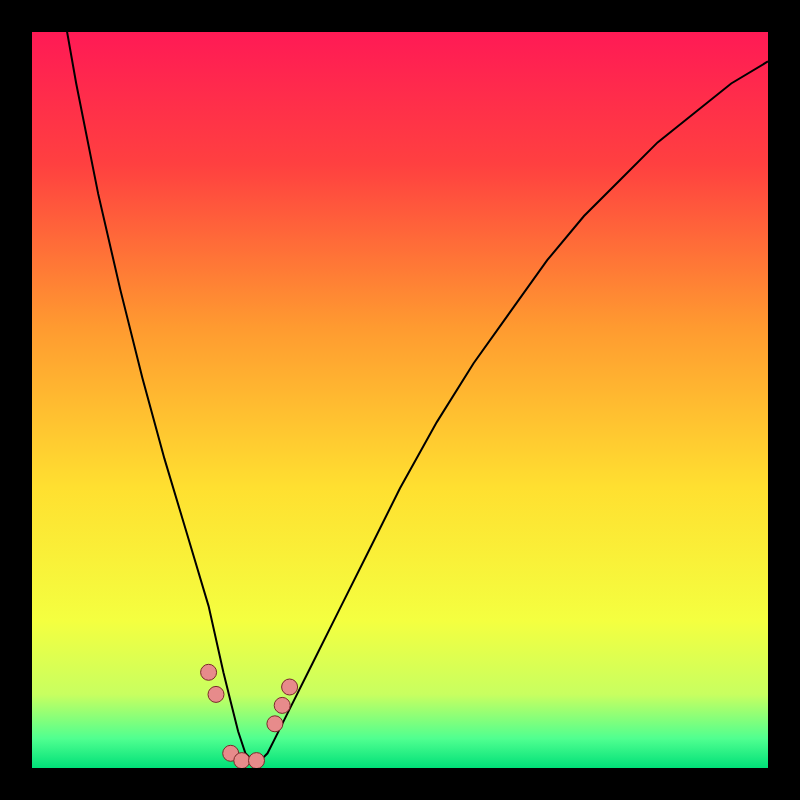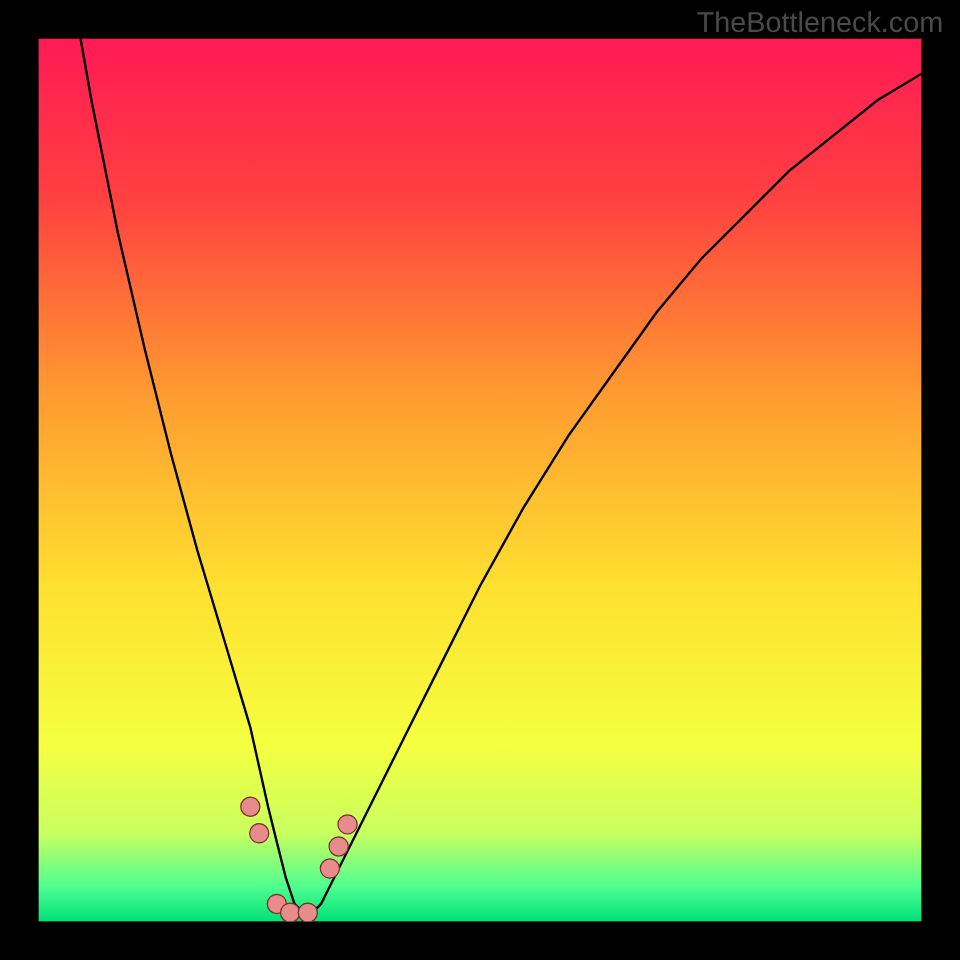--- a/index.html
+++ b/index.html
@@ -31,21 +31,20 @@
     position: absolute;
     left: 32px;
     top: 32px;
     width: 736px;
     height: 736px;
   }
 </style>
 </head>
 <body>
 <div class="frame">
-  <div class="watermark">TheBottleneck.com</div>
   <svg class="plot" viewBox="0 0 736 736">
     <defs>
       <linearGradient id="bg-grad" x1="0" y1="0" x2="0" y2="1">
         <stop id="g0" offset="0%" stop-color="#ff1a55"></stop>
         <stop id="g1" offset="18%" stop-color="#ff4040"></stop>
         <stop id="g2" offset="40%" stop-color="#ff9a30"></stop>
         <stop id="g3" offset="62%" stop-color="#ffe030"></stop>
         <stop id="g4" offset="80%" stop-color="#f4ff40"></stop>
         <stop id="g5" offset="90%" stop-color="#c8ff60"></stop>
         <stop id="g6" offset="96%" stop-color="#50ff90"></stop>

